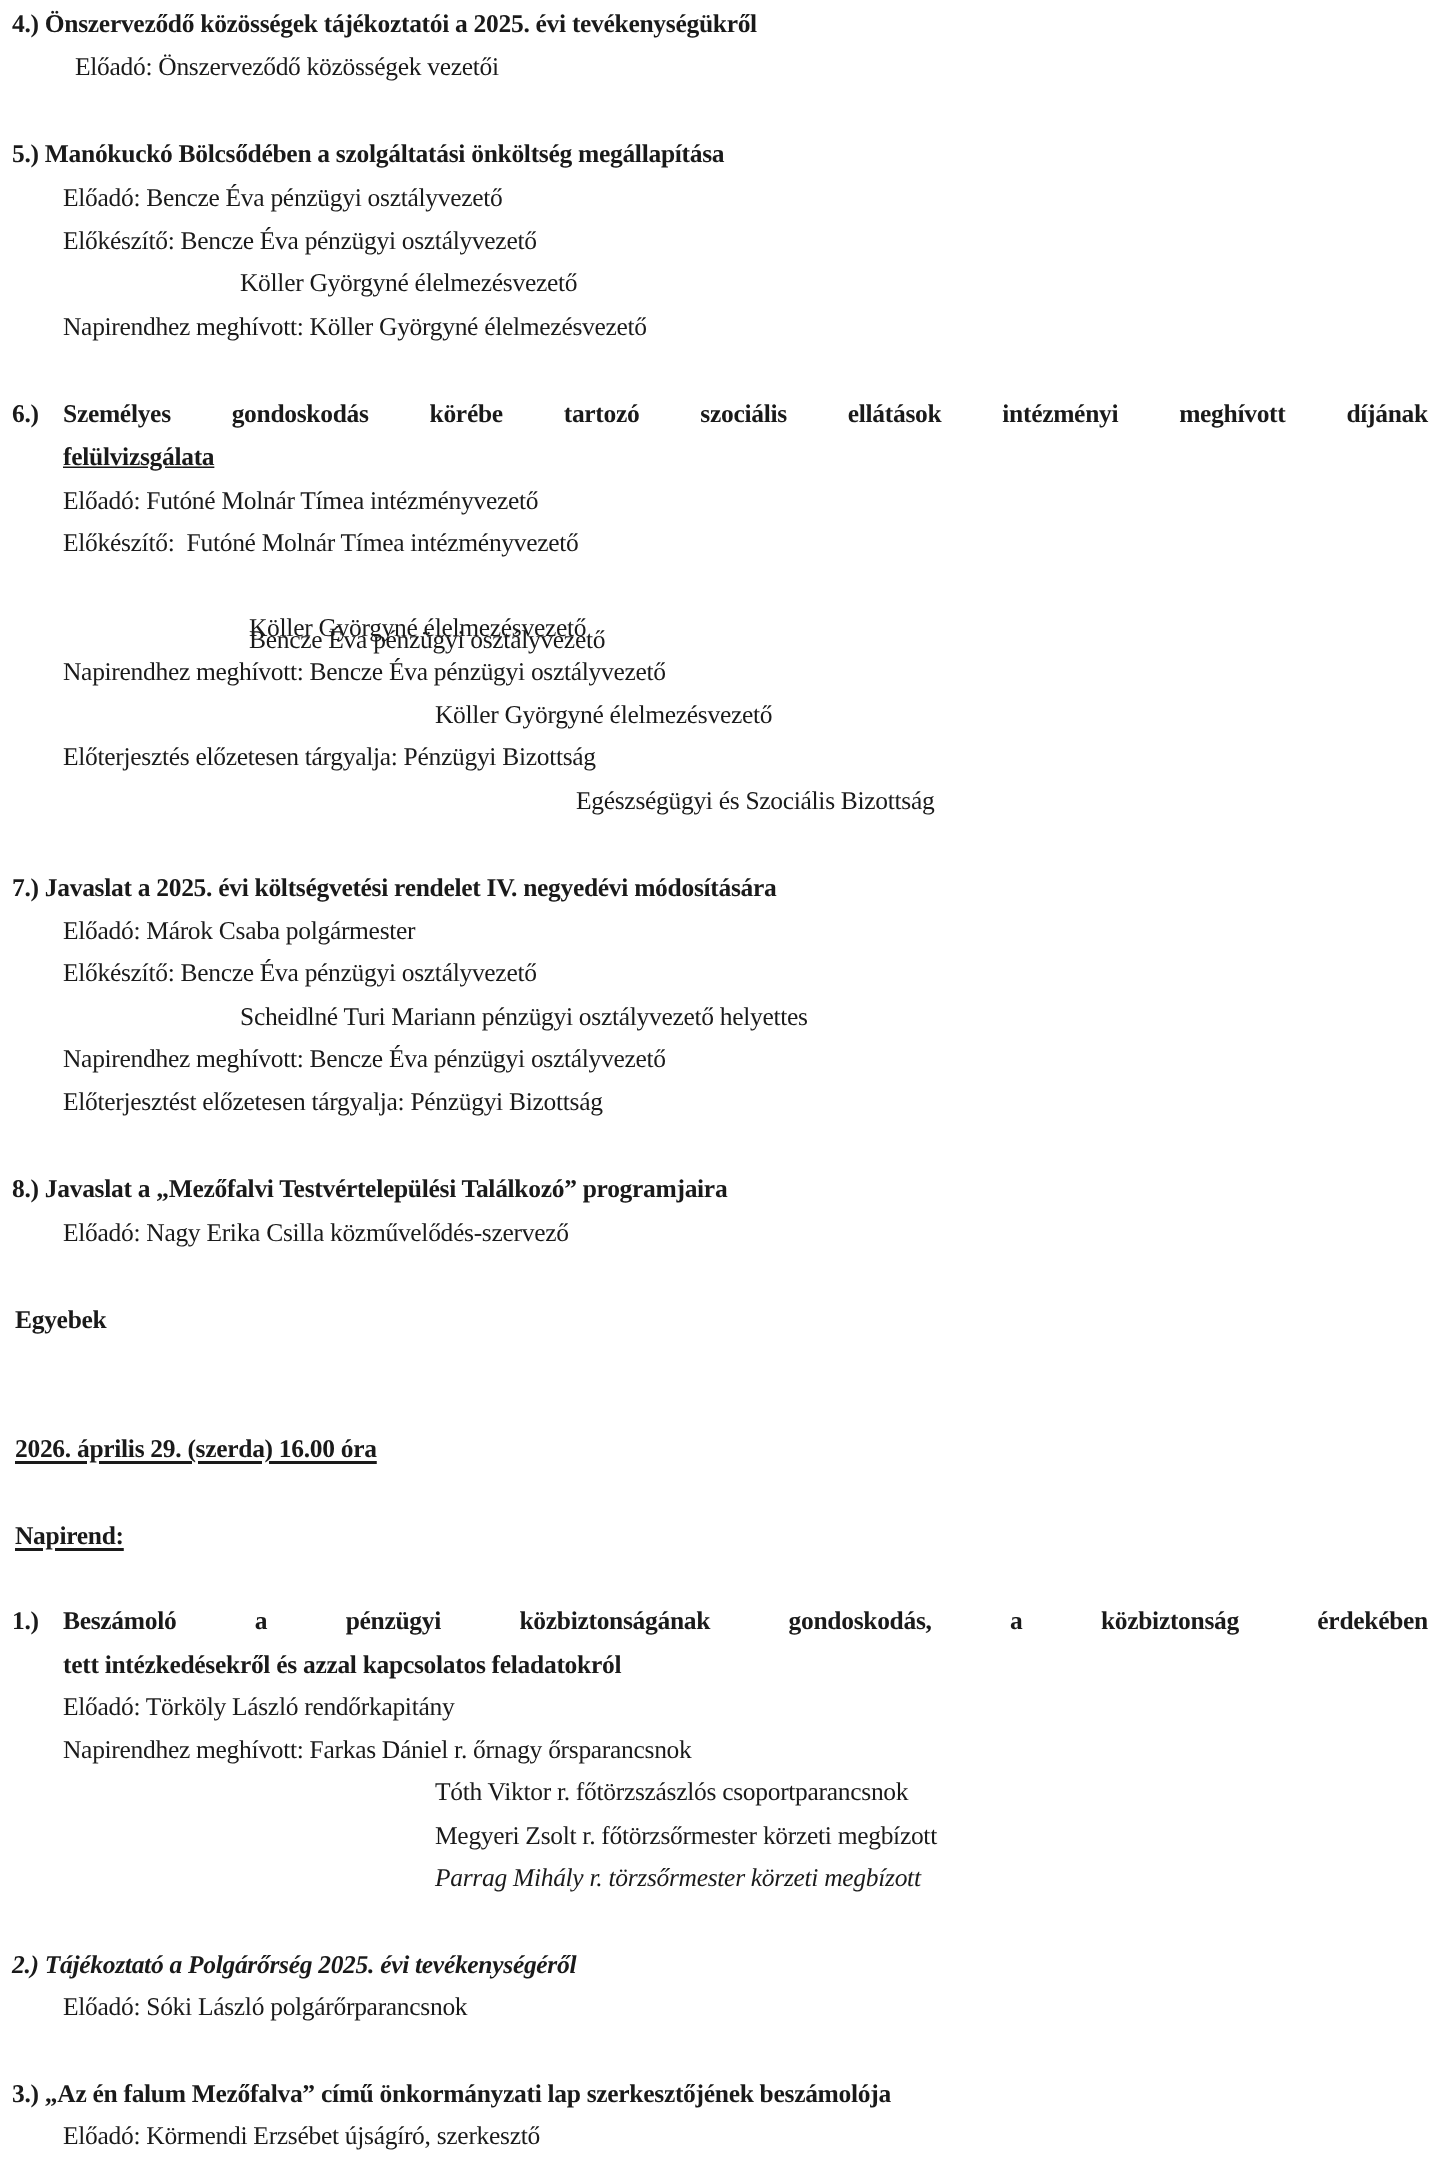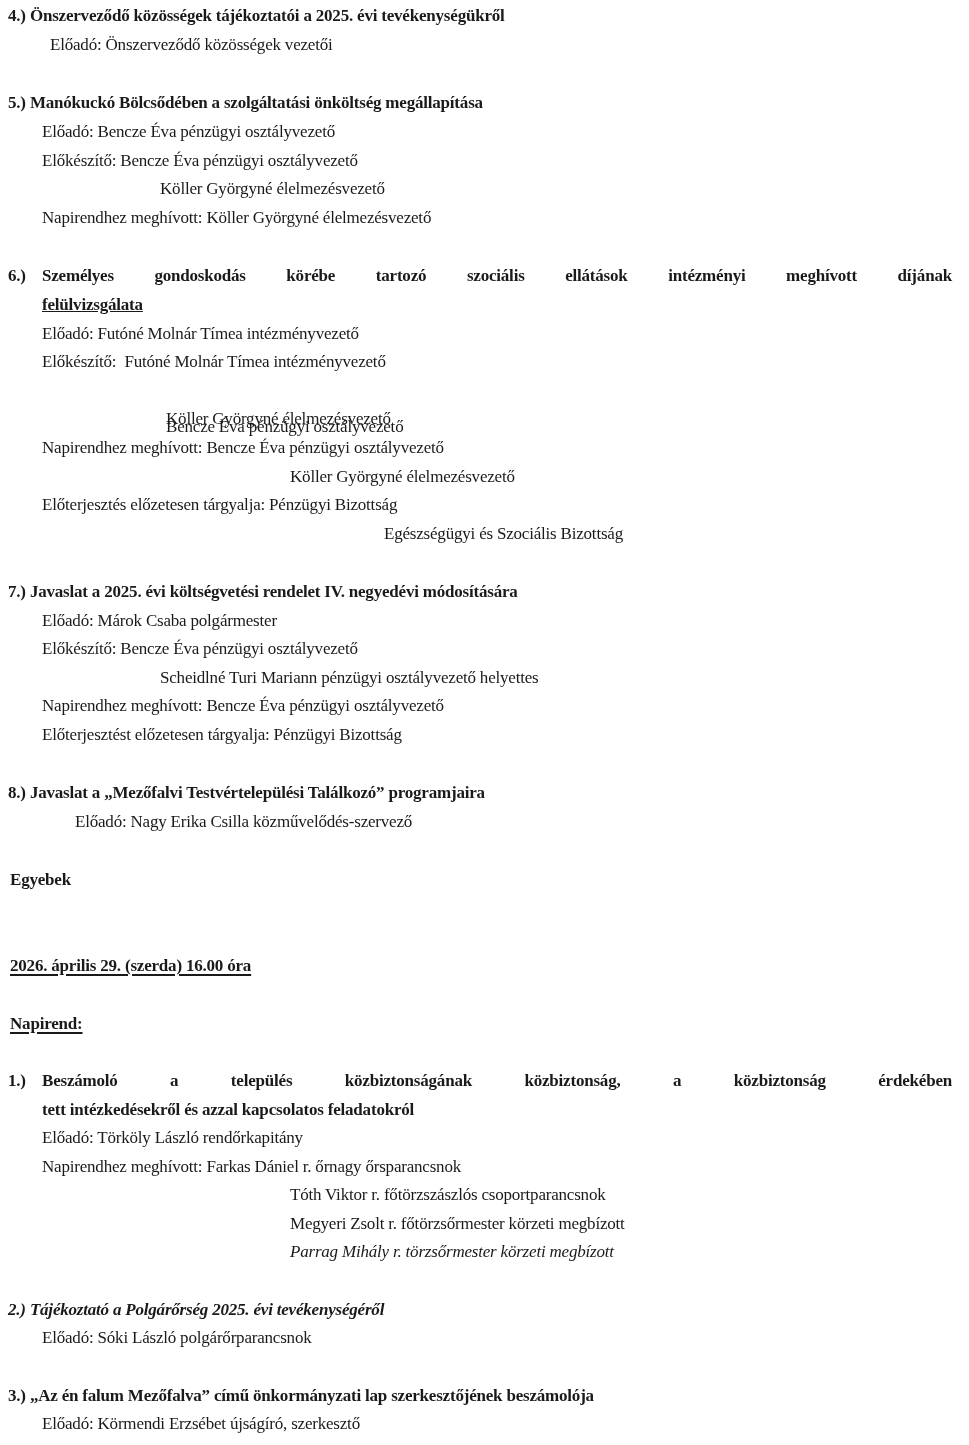--- a/index.html
+++ b/index.html
@@ -68,36 +68,36 @@
 <div class="line" style="left:42px;top:609px;">Előadó: Márok Csaba polgármester</div>
 <div class="line" style="left:42px;top:637px;">Előkészítő: Bencze Éva pénzügyi osztályvezető</div>
 <div class="line" style="left:160px;top:666px;">Scheidlné Turi Mariann pénzügyi osztályvezető helyettes</div>
 <div class="line" style="left:42px;top:694px;">Napirendhez meghívott: Bencze Éva pénzügyi osztályvezető</div>
 <div class="line" style="left:42px;top:723px;">Előterjesztést előzetesen tárgyalja: Pénzügyi Bizottság</div>
 
 <div class="line b" style="left:8px;top:781px;">
   <span>8.)</span>
   <span>Javaslat a „Mezőfalvi Testvértelepülési Találkozó” programjaira</span>
 </div>
-<div class="line" style="left:42px;top:810px;margin-left:33px;">Előadó: Nagy Erika Csilla közművelődés-szervező</div>
+<div class="line" style="left:42px;top:810px;">Előadó: Nagy Erika Csilla közművelődés-szervező</div>
 
 <div class="line b" style="left:10px;top:868px;">Egyebek</div>
 
 <div class="line b u" style="left:10px;top:954px;">2026. április 29. (szerda) 16.00 óra</div>
 
 <div class="line b u" style="left:10px;top:1012px;">Napirend:</div>
 
 <div class="line b" style="left:8px;top:1069px;width:944px;">
   <span class="num" style="left:0;">1.)</span>
   <div class="just" style="margin-left:34px;">
     <span>Beszámoló</span>
     <span>a</span>
-    <span>település</span>
+    <span>pénzügyi</span>
     <span>közbiztonságának</span>
-    <span>közbiztonság,</span>
+    <span>gondoskodás,</span>
     <span>a</span>
     <span>közbiztonság</span>
     <span>érdekében</span>
   </div>
 </div>
 <div class="line b" style="left:42px;top:1098px;">tett intézkedésekről és azzal kapcsolatos feladatokról</div>
 <div class="line" style="left:42px;top:1126px;">Előadó: Törköly László rendőrkapitány</div>
 <div class="line" style="left:42px;top:1155px;">Napirendhez meghívott: Farkas Dániel r. őrnagy őrsparancsnok</div>
 <div class="line" style="left:290px;top:1183px;">Tóth Viktor r. főtörzszászlós csoportparancsnok</div>
 <div class="line" style="left:290px;top:1212px;">Megyeri Zsolt r. főtörzsőrmester körzeti megbízott</div>

